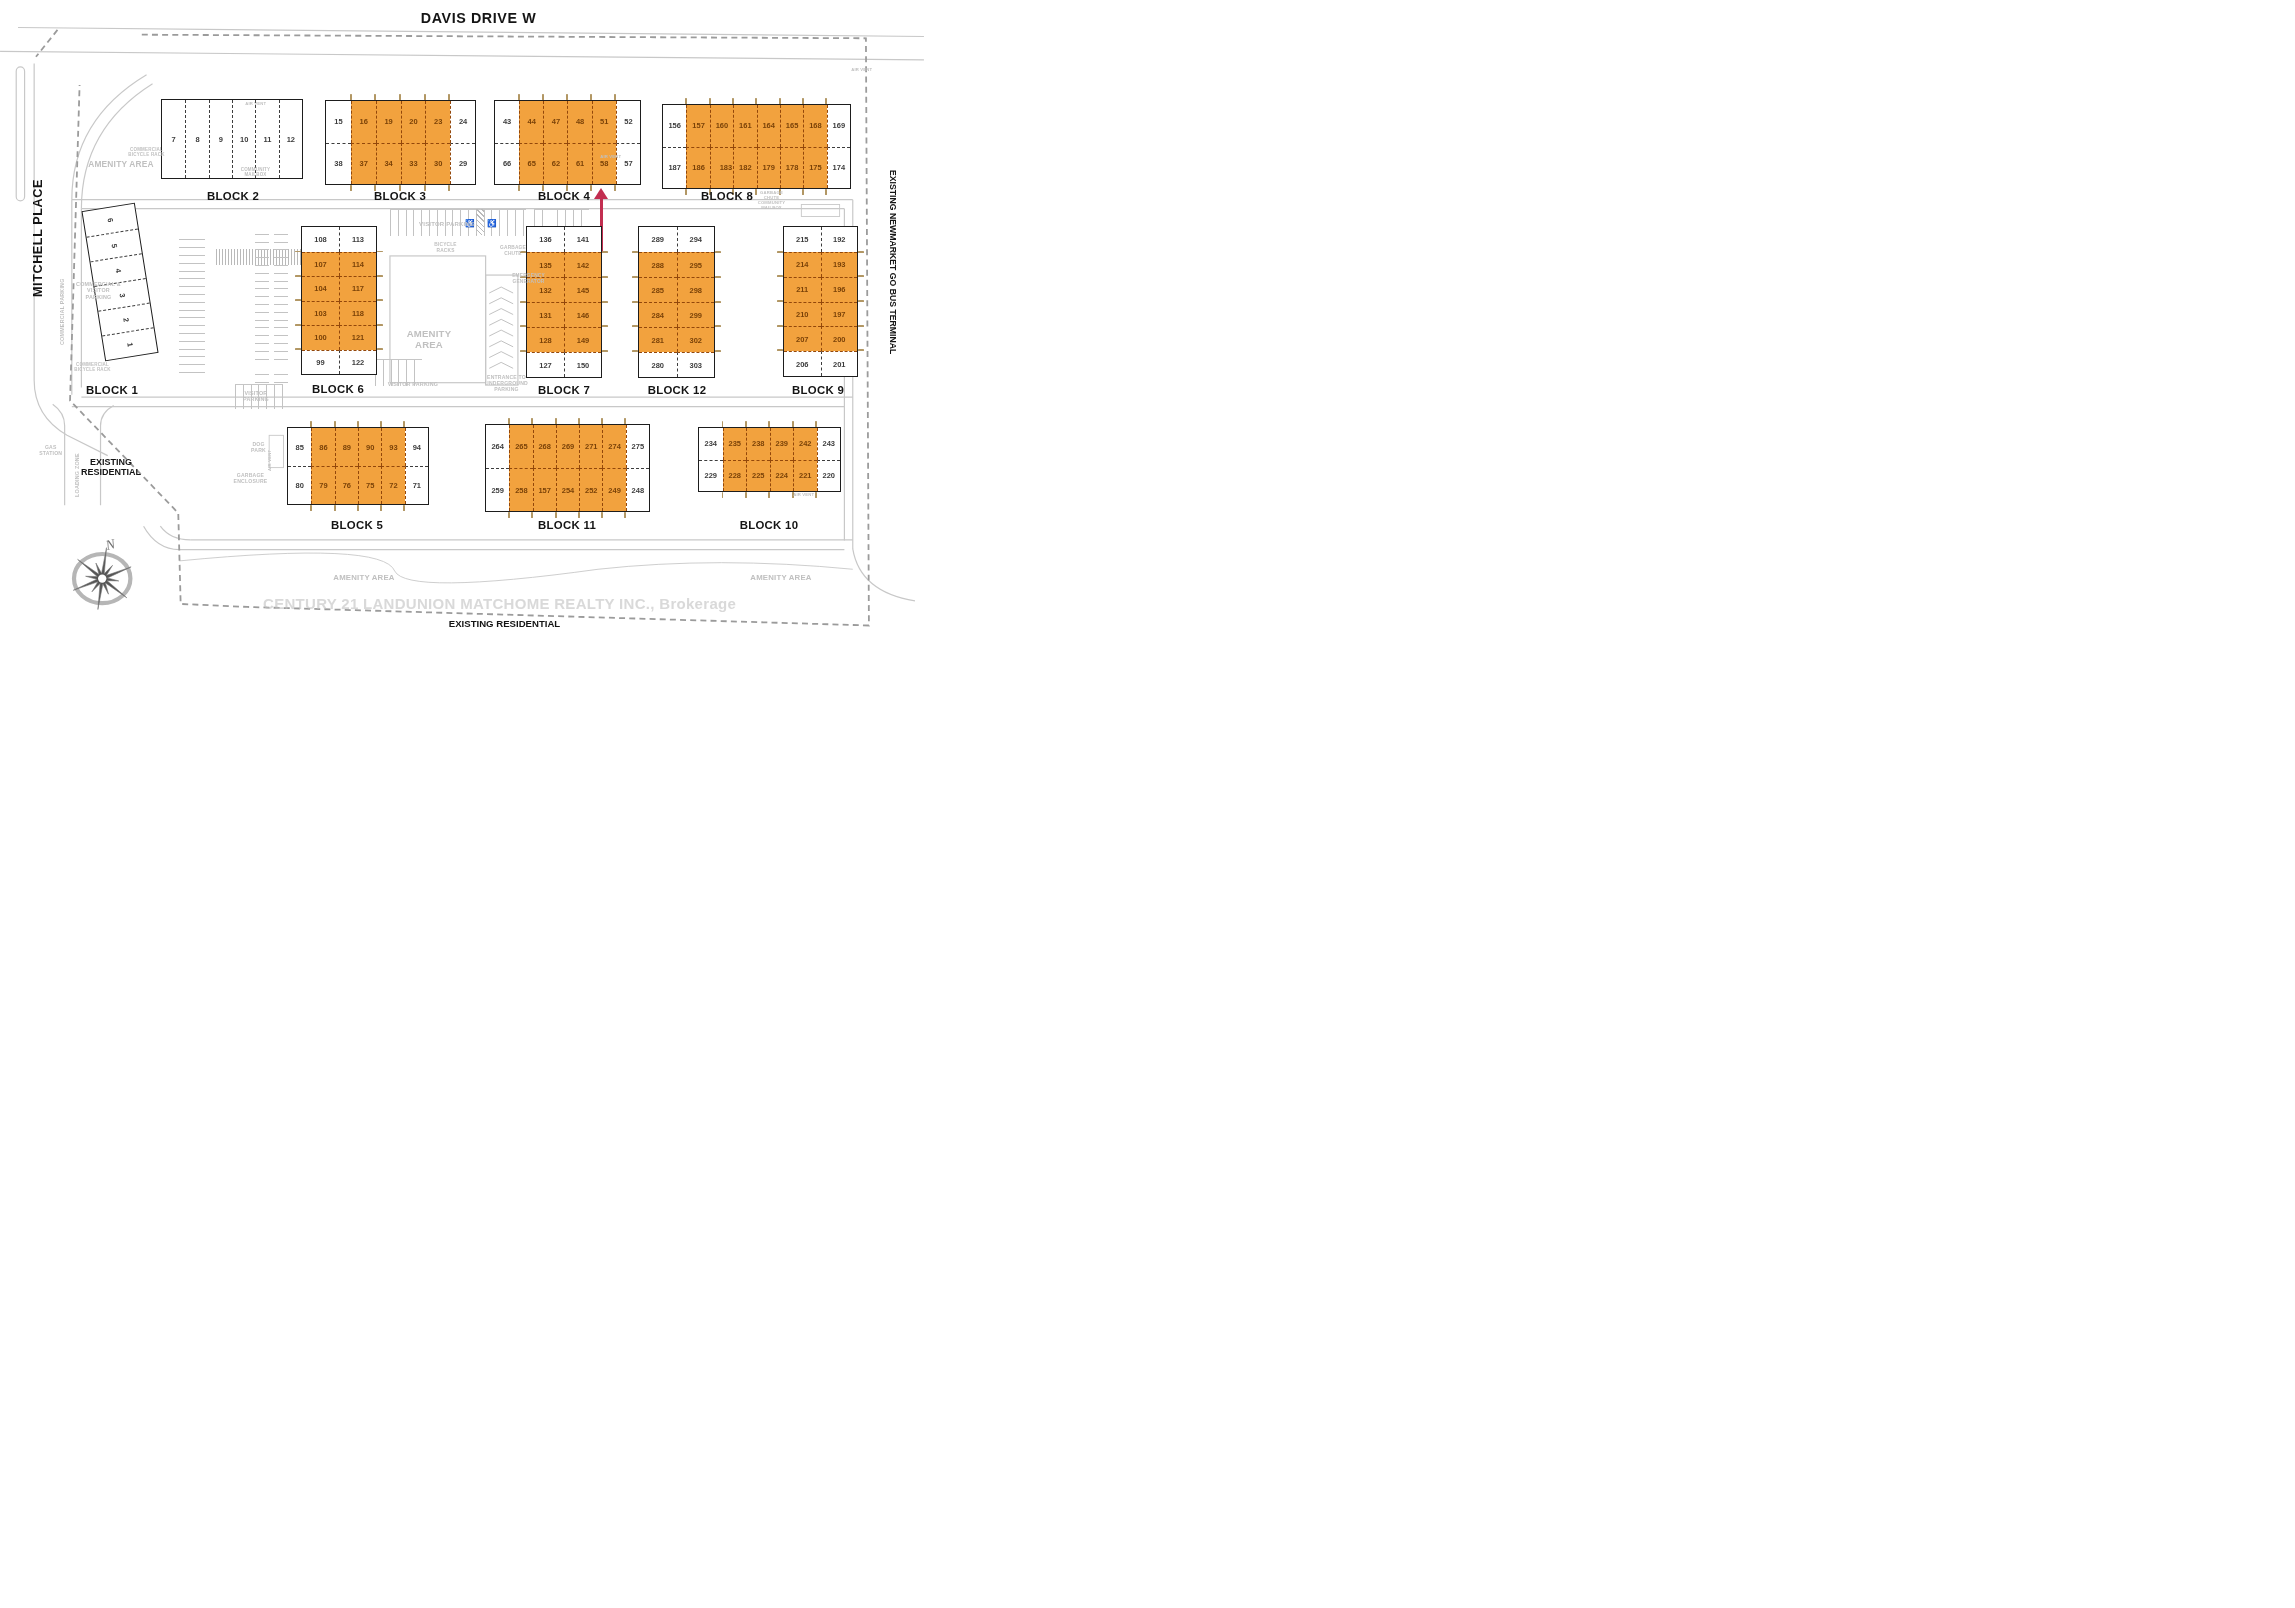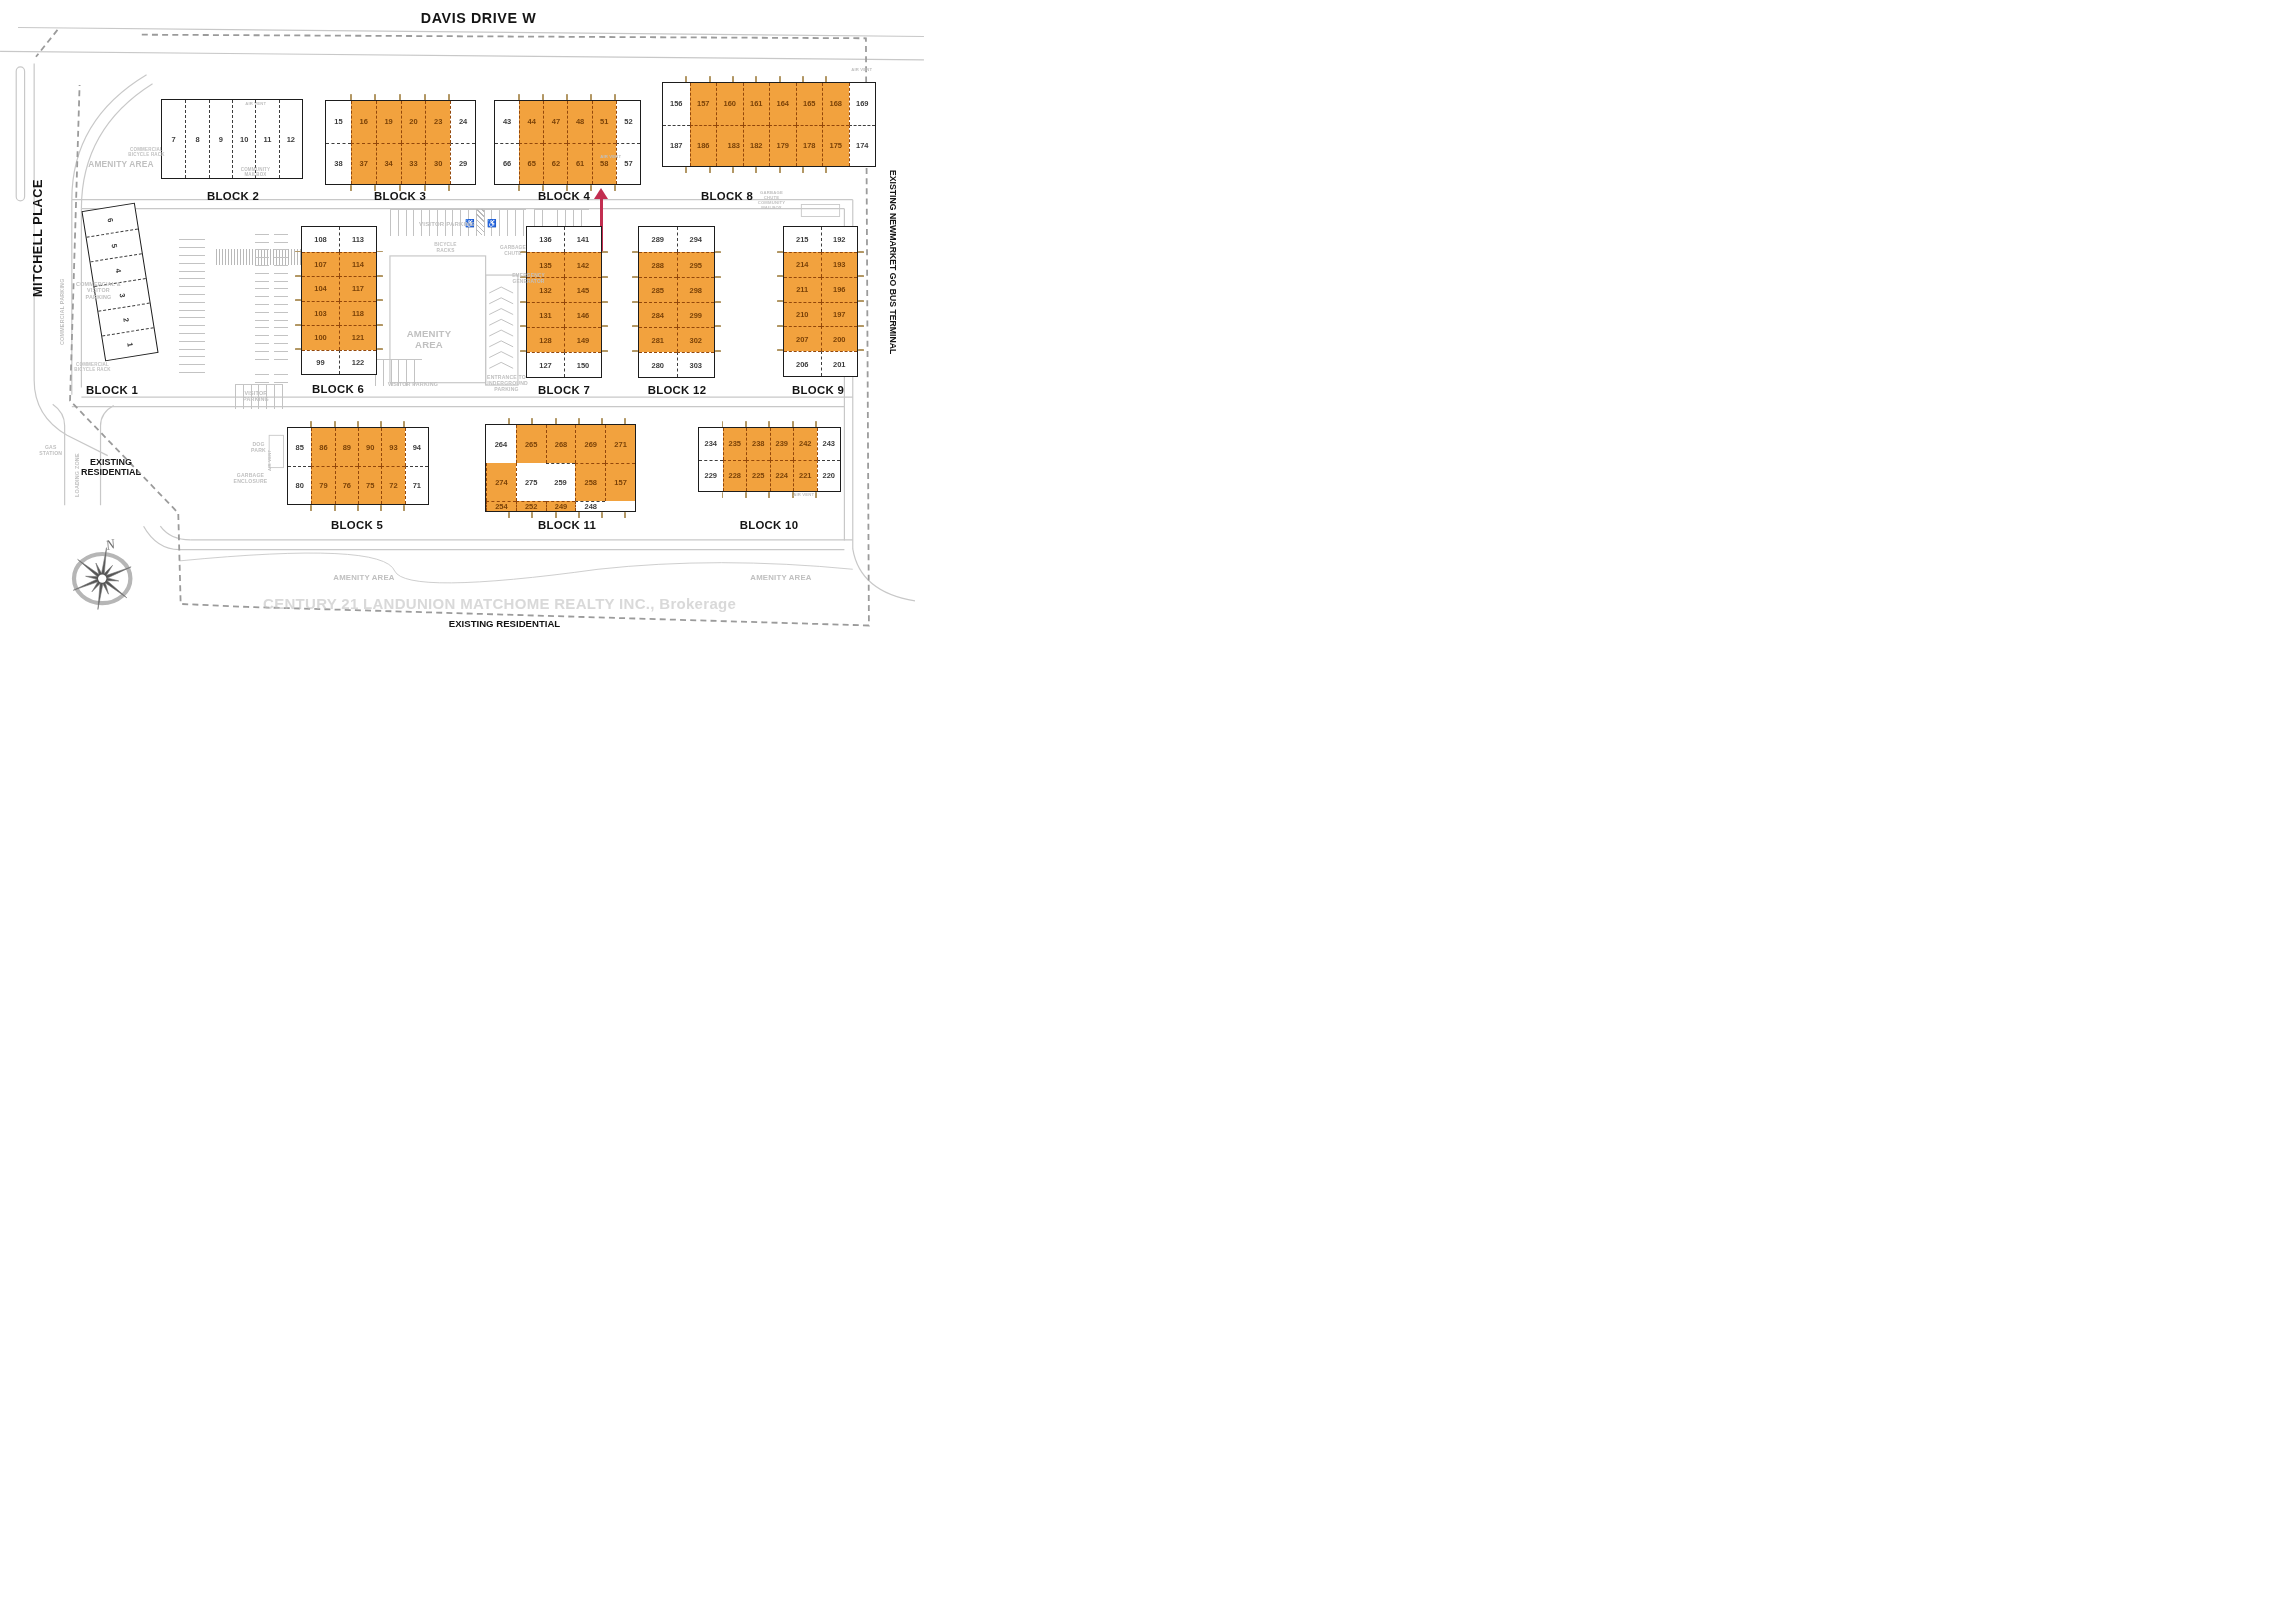--- a/index.html
+++ b/index.html
@@ -223,21 +223,21 @@
         <div class="tick" style="width: 1.8px; height: 6px; left: 47px; top: -7.2px;"></div>
         <div class="tick" style="width: 1.8px; height: 6px; left: 47px; bottom: -7.2px;"></div>
         <div class="tick" style="width: 1.8px; height: 6px; left: 71px; top: -7.2px;"></div>
         <div class="tick" style="width: 1.8px; height: 6px; left: 71px; bottom: -7.2px;"></div>
         <div class="tick" style="width: 1.8px; height: 6px; left: 95px; top: -7.2px;"></div>
         <div class="tick" style="width: 1.8px; height: 6px; left: 95px; bottom: -7.2px;"></div>
         <div class="tick" style="width: 1.8px; height: 6px; left: 119px; top: -7.2px;"></div>
         <div class="tick" style="width: 1.8px; height: 6px; left: 119px; bottom: -7.2px;"></div>
       </div>
       <div class="block-label" style="left: 564px; top: 190px;">BLOCK 4</div>
-      <div class="building" style="left: 662px; top: 82px; width: 214px; height: 85px; grid-template-columns: repeat(8, 1fr); grid-template-rows: repeat(2, 1fr);">
+      <div class="building" style="left: 662px; top: 104px; width: 189px; height: 85px; grid-template-columns: repeat(8, 1fr); grid-template-rows: repeat(2, 1fr);">
         <div class="unit">
           <span>156</span>
         </div>
         <div class="unit hl" style="border-left: 1.2px dashed rgb(147, 71, 10);">
           <span>157</span>
         </div>
         <div class="unit hl" style="border-left: 1.2px dashed rgb(147, 71, 10);">
           <span>160</span>
         </div>
         <div class="unit hl" style="border-left: 1.2px dashed rgb(147, 71, 10);">
@@ -554,21 +554,21 @@
         <div class="tick" style="width: 1.8px; height: 6px; left: 46px; top: -7.2px;"></div>
         <div class="tick" style="width: 1.8px; height: 6px; left: 46px; bottom: -7.2px;"></div>
         <div class="tick" style="width: 1.8px; height: 6px; left: 69px; top: -7.2px;"></div>
         <div class="tick" style="width: 1.8px; height: 6px; left: 69px; bottom: -7.2px;"></div>
         <div class="tick" style="width: 1.8px; height: 6px; left: 92px; top: -7.2px;"></div>
         <div class="tick" style="width: 1.8px; height: 6px; left: 92px; bottom: -7.2px;"></div>
         <div class="tick" style="width: 1.8px; height: 6px; left: 115px; top: -7.2px;"></div>
         <div class="tick" style="width: 1.8px; height: 6px; left: 115px; bottom: -7.2px;"></div>
       </div>
       <div class="block-label" style="left: 357px; top: 519px;">BLOCK 5</div>
-      <div class="building" style="left: 485px; top: 424px; width: 151px; height: 88px; grid-template-columns: repeat(5, 1fr); grid-template-rows: repeat(2, 1fr);">
+      <div class="building" style="left: 485px; top: 424px; width: 165px; height: 88px; grid-template-columns: repeat(7, 1fr); grid-template-rows: repeat(2, 1fr);">
         <div class="unit">
           <span>264</span>
         </div>
         <div class="unit hl" style="border-left: 1.2px dashed rgb(147, 71, 10);">
           <span>265</span>
         </div>
         <div class="unit hl" style="border-left: 1.2px dashed rgb(147, 71, 10);">
           <span>268</span>
         </div>
         <div class="unit hl" style="border-left: 1.2px dashed rgb(147, 71, 10);">

